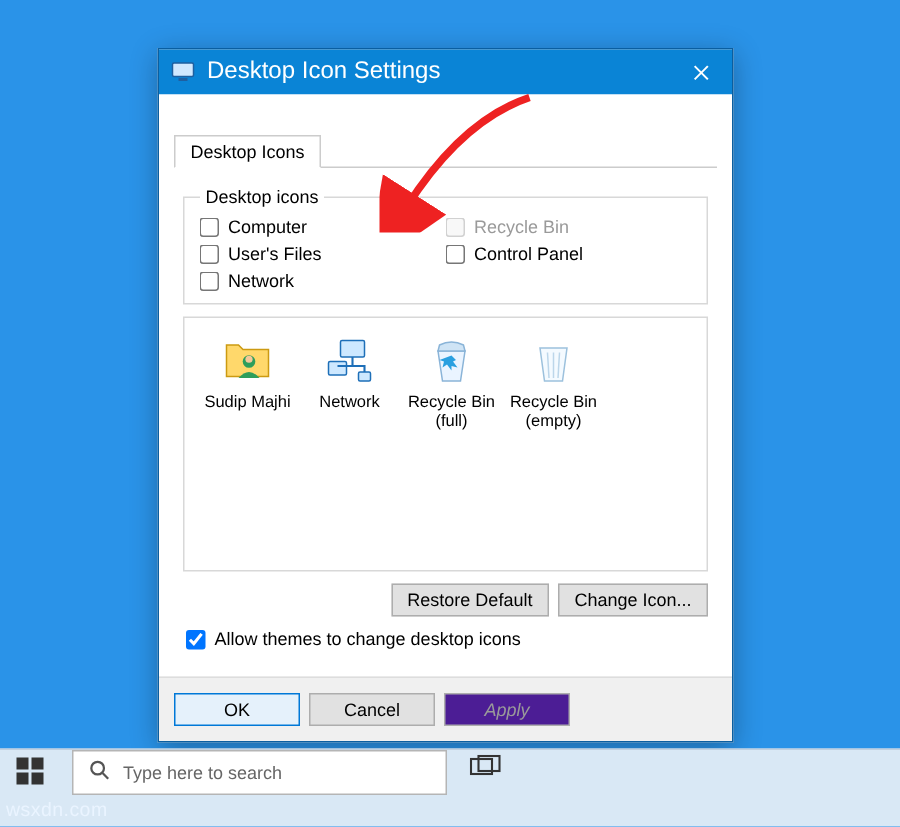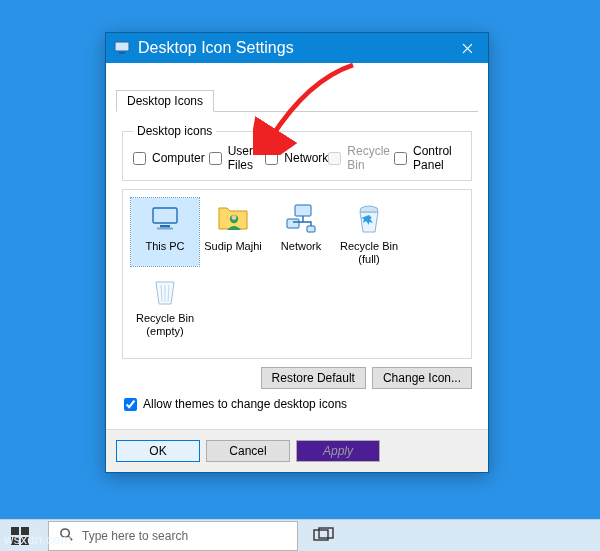--- a/index.html
+++ b/index.html
@@ -10,25 +10,24 @@
     font-family: "Segoe UI", Tahoma, sans-serif;
     font-size: 12px;
     background: #2a93e8;
     overflow: hidden;
     position: relative;
   }
   
   .taskbar {
     position: absolute;
     left: 0; right: 0; bottom: 0;
-    height: 32px;
+    height: 52px;
     background: #d9e8f5;
     border-top: 1px solid #c0d0e0;
     display: flex;
-    align-items: center;
     padding-left: 6px;
     gap: 14px;
     margin-top: 36px;
   }
   .start-btn { width: 28px; height: 28px; display:flex; align-items:center; justify-content:center; }
   .search-box {
     width: 250px; height: 30px;
     background: #fff; border: 1px solid #b5b5b5;
     display: flex; align-items: center; gap: 8px;
     padding: 0 10px; color: #666;
@@ -74,21 +73,21 @@
   }
   .tab-page { border:0; padding: 8px 4px 8px 4px; }
 
   fieldset.group {
     border: 1px solid #d8d8d8;
     margin: 4px 2px 8px 2px;
     padding: 6px 10px 8px 10px;
   }
   fieldset.group > legend { font-size: 12px; padding: 0 4px; color:#000; }
   .chk-grid { display:flex; }
-  .chk-col { flex:1; display:flex; flex-direction:row; gap:4px; }
+  .chk-col { flex:1; display:flex; flex-direction:column; gap:4px; }
   label.chk { display:flex; align-items:center; gap:6px; font-size:12px; color:#000; }
   label.chk.disabled { color:#9a9a9a; }
   input[type=checkbox] { width:13px; height:13px; margin:0; }
 
   .icon-list {
     border: 1px solid #d8d8d8;
     margin: 0 2px 8px 2px;
     height: 170px;
     padding: 8px;
     display: flex;
@@ -186,30 +185,20 @@
             </label>
             <label class="chk">
               <input type="checkbox" style="">
               <span>Control Panel</span>
             </label>
           </div>
         </div>
       </fieldset>
 
       <div class="icon-list">
-        <div class="icon-item selected">
-          <span class="glyph">
-            <svg width="34" height="34" viewBox="0 0 34 34">
-              <rect x="5" y="6" width="24" height="15" rx="1.5" fill="#cde8ff" stroke="#1e6fb8" stroke-width="1.4"></rect>
-              <rect x="12" y="23" width="10" height="2.5" fill="#1e6fb8"></rect>
-              <rect x="9" y="25.5" width="16" height="2" fill="#7aa7c9"></rect>
-            </svg>
-          </span>
-          <span class="lbl">This PC</span>
-        </div>
         <div class="icon-item">
           <span class="glyph">
             <svg width="34" height="34" viewBox="0 0 34 34">
               <path d="M3 11 L3 27 L31 27 L31 9 L14 9 L11 6 L3 6 Z" fill="#ffd86b" stroke="#cc9a12"></path>
               <circle cx="18" cy="17" r="4.2" fill="#2e9e5b"></circle>
               <path d="M11 28 Q18 20 25 28" fill="#2e9e5b"></path>
               <circle cx="18" cy="15.5" r="2.4" fill="#f6c89a"></circle>
             </svg>
           </span>
           <span class="lbl">Sudip Majhi</span>

